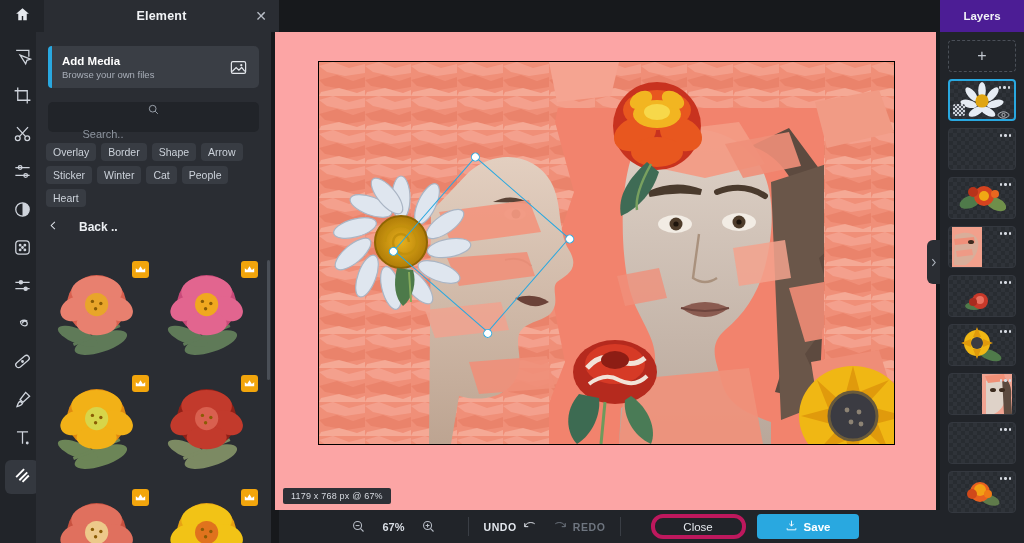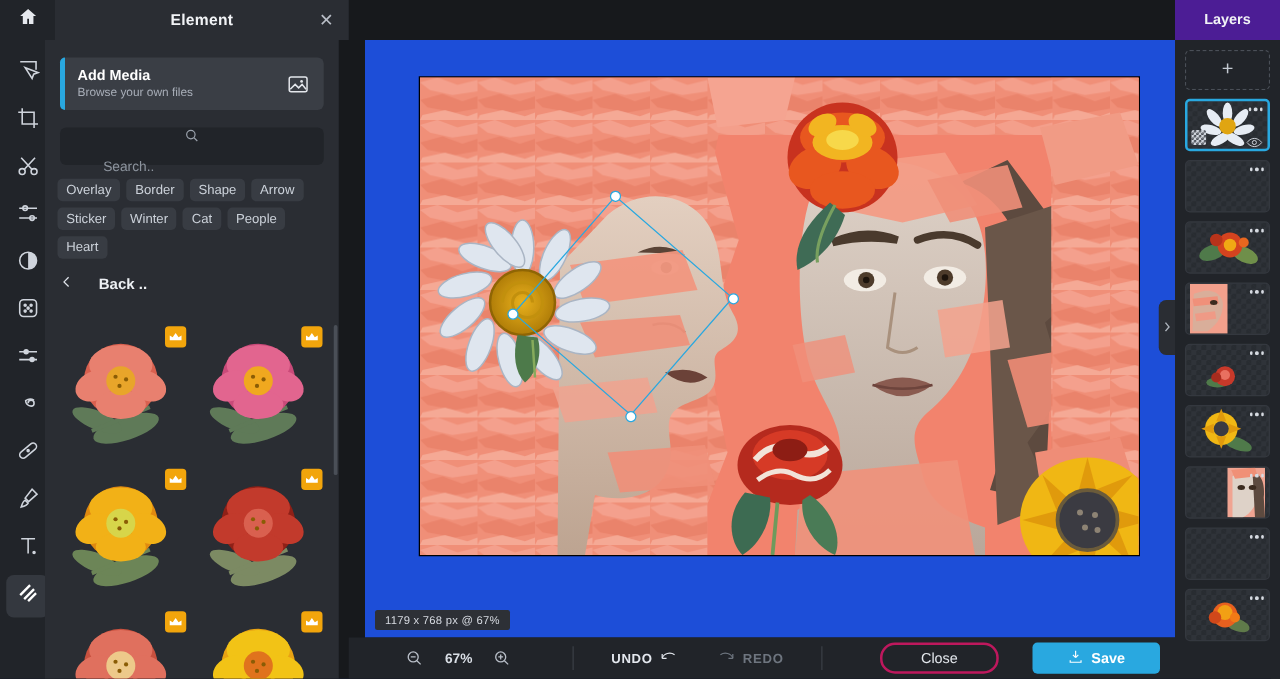--- a/index.html
+++ b/index.html
@@ -98,21 +98,21 @@
   .crown {
     position:absolute; top:3px; right:3px; width:17px; height:17px; background:#f2a50c;
     border-radius:3px; display:flex; align-items:center; justify-content:center;
   }
   .crown svg { width:11px; height:9px; fill:#fff; }
   .epanel-scroll {
     position:absolute; right:1px; top:228px; width:3px; height:120px; background:#4a4f57; border-radius:2px;
   }
 
   
-  .stage { position:absolute; left:292px; top:32px; width:661px; height:478px; background:#1d4ed8; }
+  .stage { position:absolute; left:275px; top:32px; width:661px; height:478px; background:#fca5a5; }
   .artboard {
     position:absolute; left:44px; top:30px; width:575px; height:382px;
     background:#f2836d; overflow:hidden; box-shadow:0 0 0 1px #000;
   }
   .artboard svg { position:absolute; inset:0; width:100%; height:100%; }
 
   .sizebadge {
     position:absolute; left:8px; top:456px; background:#2d3036; color:#d6dae1;
     font-size:9px; padding:3px 8px 3px 8px; border-radius:2px; letter-spacing:.2px;
   }
@@ -125,34 +125,34 @@
   .handle {
     position:absolute; width:9px; height:9px; background:#fff; border:1.7px solid #29a8e0;
     border-radius:50%;
   }
   .h-tl{ left:-5.5px; top:-5.5px; } .h-tr{ right:-5.5px; top:-5.5px; }
   .h-bl{ left:-5.5px; bottom:-5.5px; } .h-br{ right:-5.5px; bottom:-5.5px; }
 
   
   .bottombar {
     position:absolute; left:279px; top:510px; width:661px; height:33px;
-    background:#212429; display:flex; align-items:center; justify-content:flex-end;
-    padding-right:12px; gap:16px;
+    background:#212429; display:flex; align-items:center; justify-content:center;
+    padding-right:12px; gap:0;
   }
   .zoomgrp { display:flex; align-items:center; gap:10px; margin-right:16px; }
   .zbtn { width:20px; height:20px; display:flex; align-items:center; justify-content:center; cursor:pointer; }
   .zbtn svg { width:15px; height:15px; stroke:#b8bec7; fill:none; stroke-width:1.7; }
   .zlevel { font-size:11px; font-weight:bold; color:#d9dee5; min-width:30px; text-align:center; }
   .vdiv { width:1px; height:19px; background:#3a3e45; margin:0 14px; }
   .hbtn { display:flex; align-items:center; gap:6px; cursor:pointer; font-size:10.5px; font-weight:bold; letter-spacing:.6px; }
   .hbtn.on { color:#e4e8ee; } .hbtn.off { color:#6e757f; }
   .hbtn svg { width:14px; height:11px; fill:none; stroke-width:1.7; }
   .hbtn.on svg { stroke:#e4e8ee; } .hbtn.off svg { stroke:#6e757f; }
   .btn-close {
-    margin-left:16px; width:95px; height:25px; border:2px solid #be185d; border-radius:12px;
+    margin-left:16px; width:95px; height:25px; border:4px solid #be185d; border-radius:12px;
     background:transparent; color:#e3e7ec; font-size:11.5px; display:flex; align-items:center;
     justify-content:center; cursor:pointer; font-family:"Liberation Sans", sans-serif;
   }
   .btn-save {
     margin-left:11px; width:102px; height:25px; border:0; border-radius:4px; background:#29a8e0;
     color:#fff; font-size:11.5px; font-weight:bold; display:flex; align-items:center;
     justify-content:center; gap:6px; cursor:pointer; font-family:"Liberation Sans", sans-serif;
   }
   .btn-save svg { width:13px; height:13px; stroke:#fff; fill:none; stroke-width:1.7; }
 

